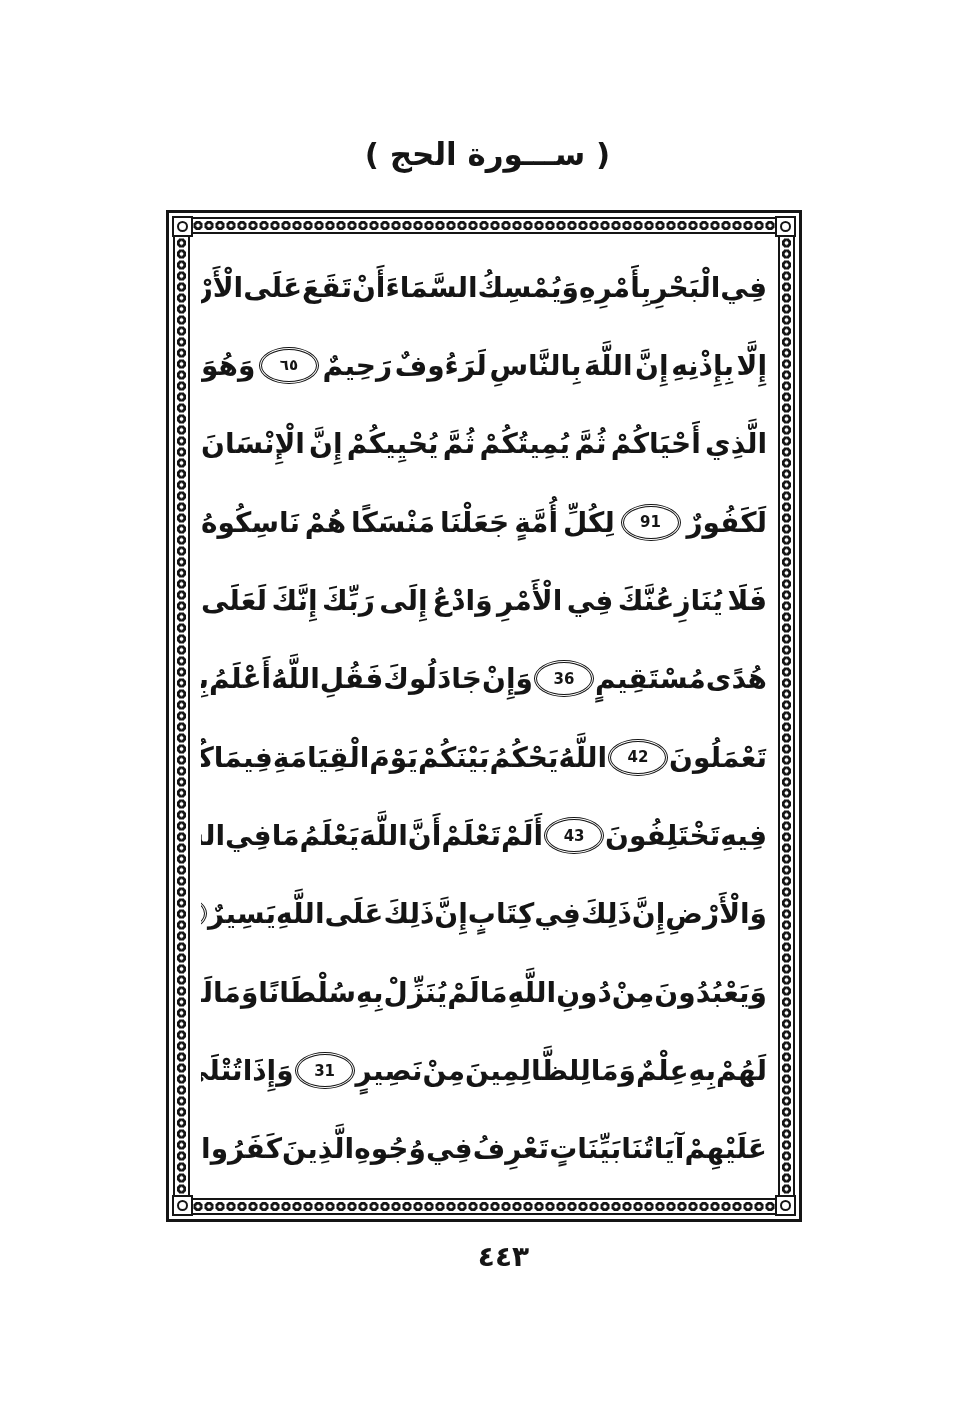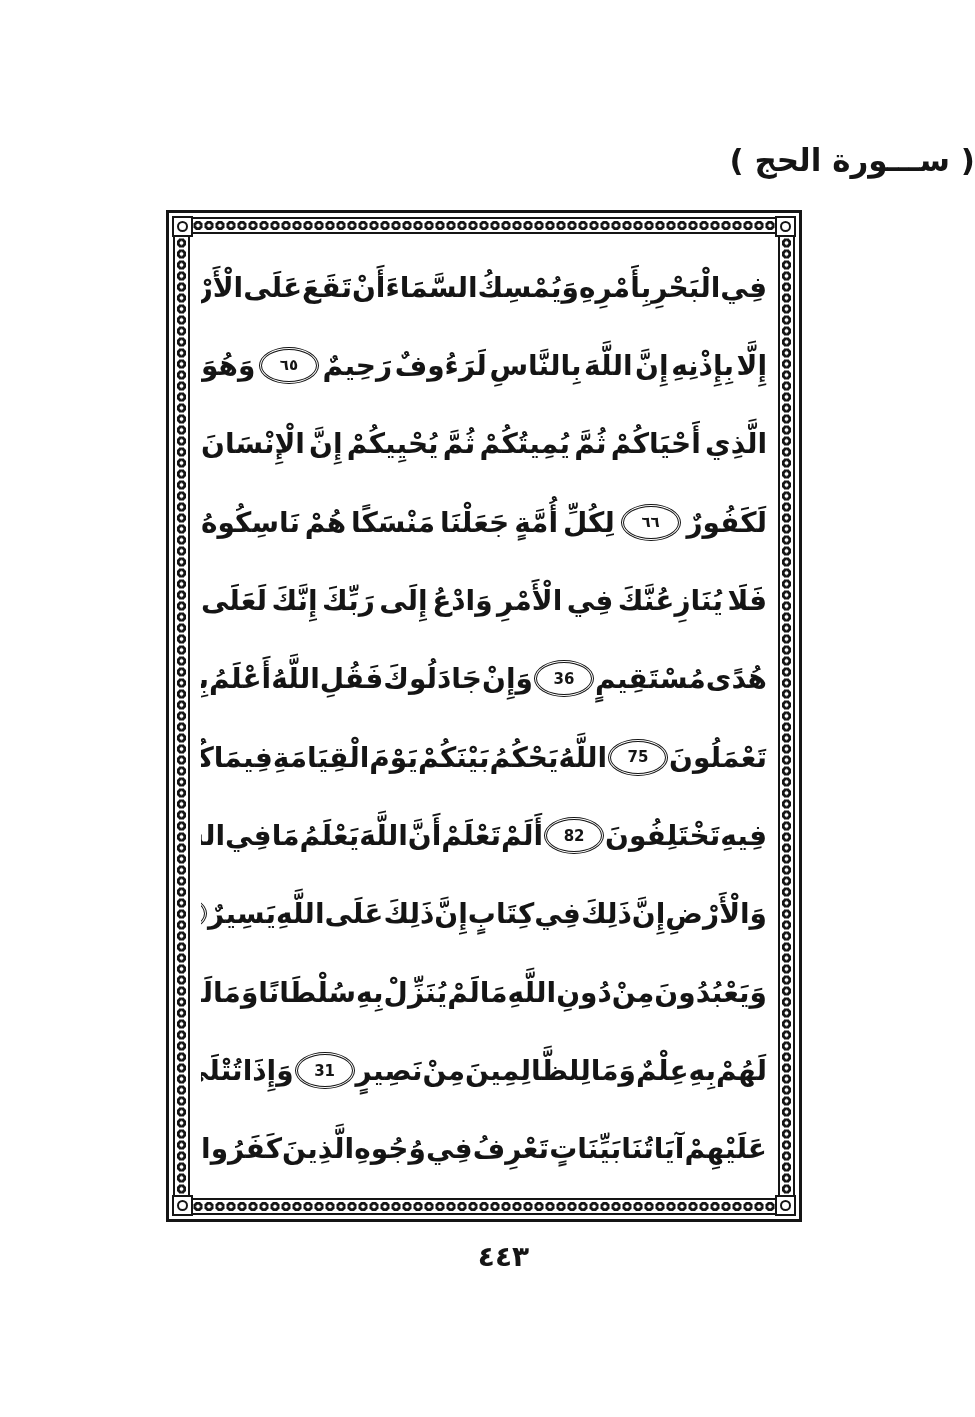--- a/index.html
+++ b/index.html
@@ -11,21 +11,22 @@
   body{
     background:var(--paper);
     font-family:"DejaVu Sans", sans-serif;
     color:var(--ink);
     position:relative;
     overflow:hidden;
   }
   
   .surah-header{
     position:absolute;
-    top:142px; left:0; width:100%;
+    top:136px; left:0; width:100%;
+    text-align:center;
     direction:rtl;
     font-size:31px;
     font-weight:bold;
     letter-spacing:1px;
   }
   
   .frame{
     position:absolute;
     left:166px; top:210px;
     width:636px; height:1012px;
@@ -167,21 +168,21 @@
         <span class="word">أَحْيَاكُمْ</span>
         <span class="word">ثُمَّ</span>
         <span class="word">يُمِيتُكُمْ</span>
         <span class="word">ثُمَّ</span>
         <span class="word">يُحْيِيكُمْ</span>
         <span class="word">إِنَّ</span>
         <span class="word">الْإِنْسَانَ</span>
       </div>
       <div class="quran-line">
         <span class="word">لَكَفُورٌ</span>
-        <span class="ayah-marker">٦٦</span>
+        <span class="ayah-marker">91</span>
         <span class="word">لِكُلِّ</span>
         <span class="word">أُمَّةٍ</span>
         <span class="word">جَعَلْنَا</span>
         <span class="word">مَنْسَكًا</span>
         <span class="word">هُمْ</span>
         <span class="word">نَاسِكُوهُ</span>
       </div>
       <div class="quran-line">
         <span class="word">فَلَا</span>
         <span class="word">يُنَازِعُنَّكَ</span>
@@ -199,33 +200,33 @@
         <span class="ayah-marker">36</span>
         <span class="word">وَإِنْ</span>
         <span class="word">جَادَلُوكَ</span>
         <span class="word">فَقُلِ</span>
         <span class="word">اللَّهُ</span>
         <span class="word">أَعْلَمُ</span>
         <span class="word">بِمَا</span>
       </div>
       <div class="quran-line">
         <span class="word">تَعْمَلُونَ</span>
-        <span class="ayah-marker">75</span>
+        <span class="ayah-marker">42</span>
         <span class="word">اللَّهُ</span>
         <span class="word">يَحْكُمُ</span>
         <span class="word">بَيْنَكُمْ</span>
         <span class="word">يَوْمَ</span>
         <span class="word">الْقِيَامَةِ</span>
         <span class="word">فِيمَا</span>
         <span class="word">كُنْتُمْ</span>
       </div>
       <div class="quran-line">
         <span class="word">فِيهِ</span>
         <span class="word">تَخْتَلِفُونَ</span>
-        <span class="ayah-marker">82</span>
+        <span class="ayah-marker">43</span>
         <span class="word">أَلَمْ</span>
         <span class="word">تَعْلَمْ</span>
         <span class="word">أَنَّ</span>
         <span class="word">اللَّهَ</span>
         <span class="word">يَعْلَمُ</span>
         <span class="word">مَا</span>
         <span class="word">فِي</span>
         <span class="word">السَّمَاءِ</span>
       </div>
       <div class="quran-line">

